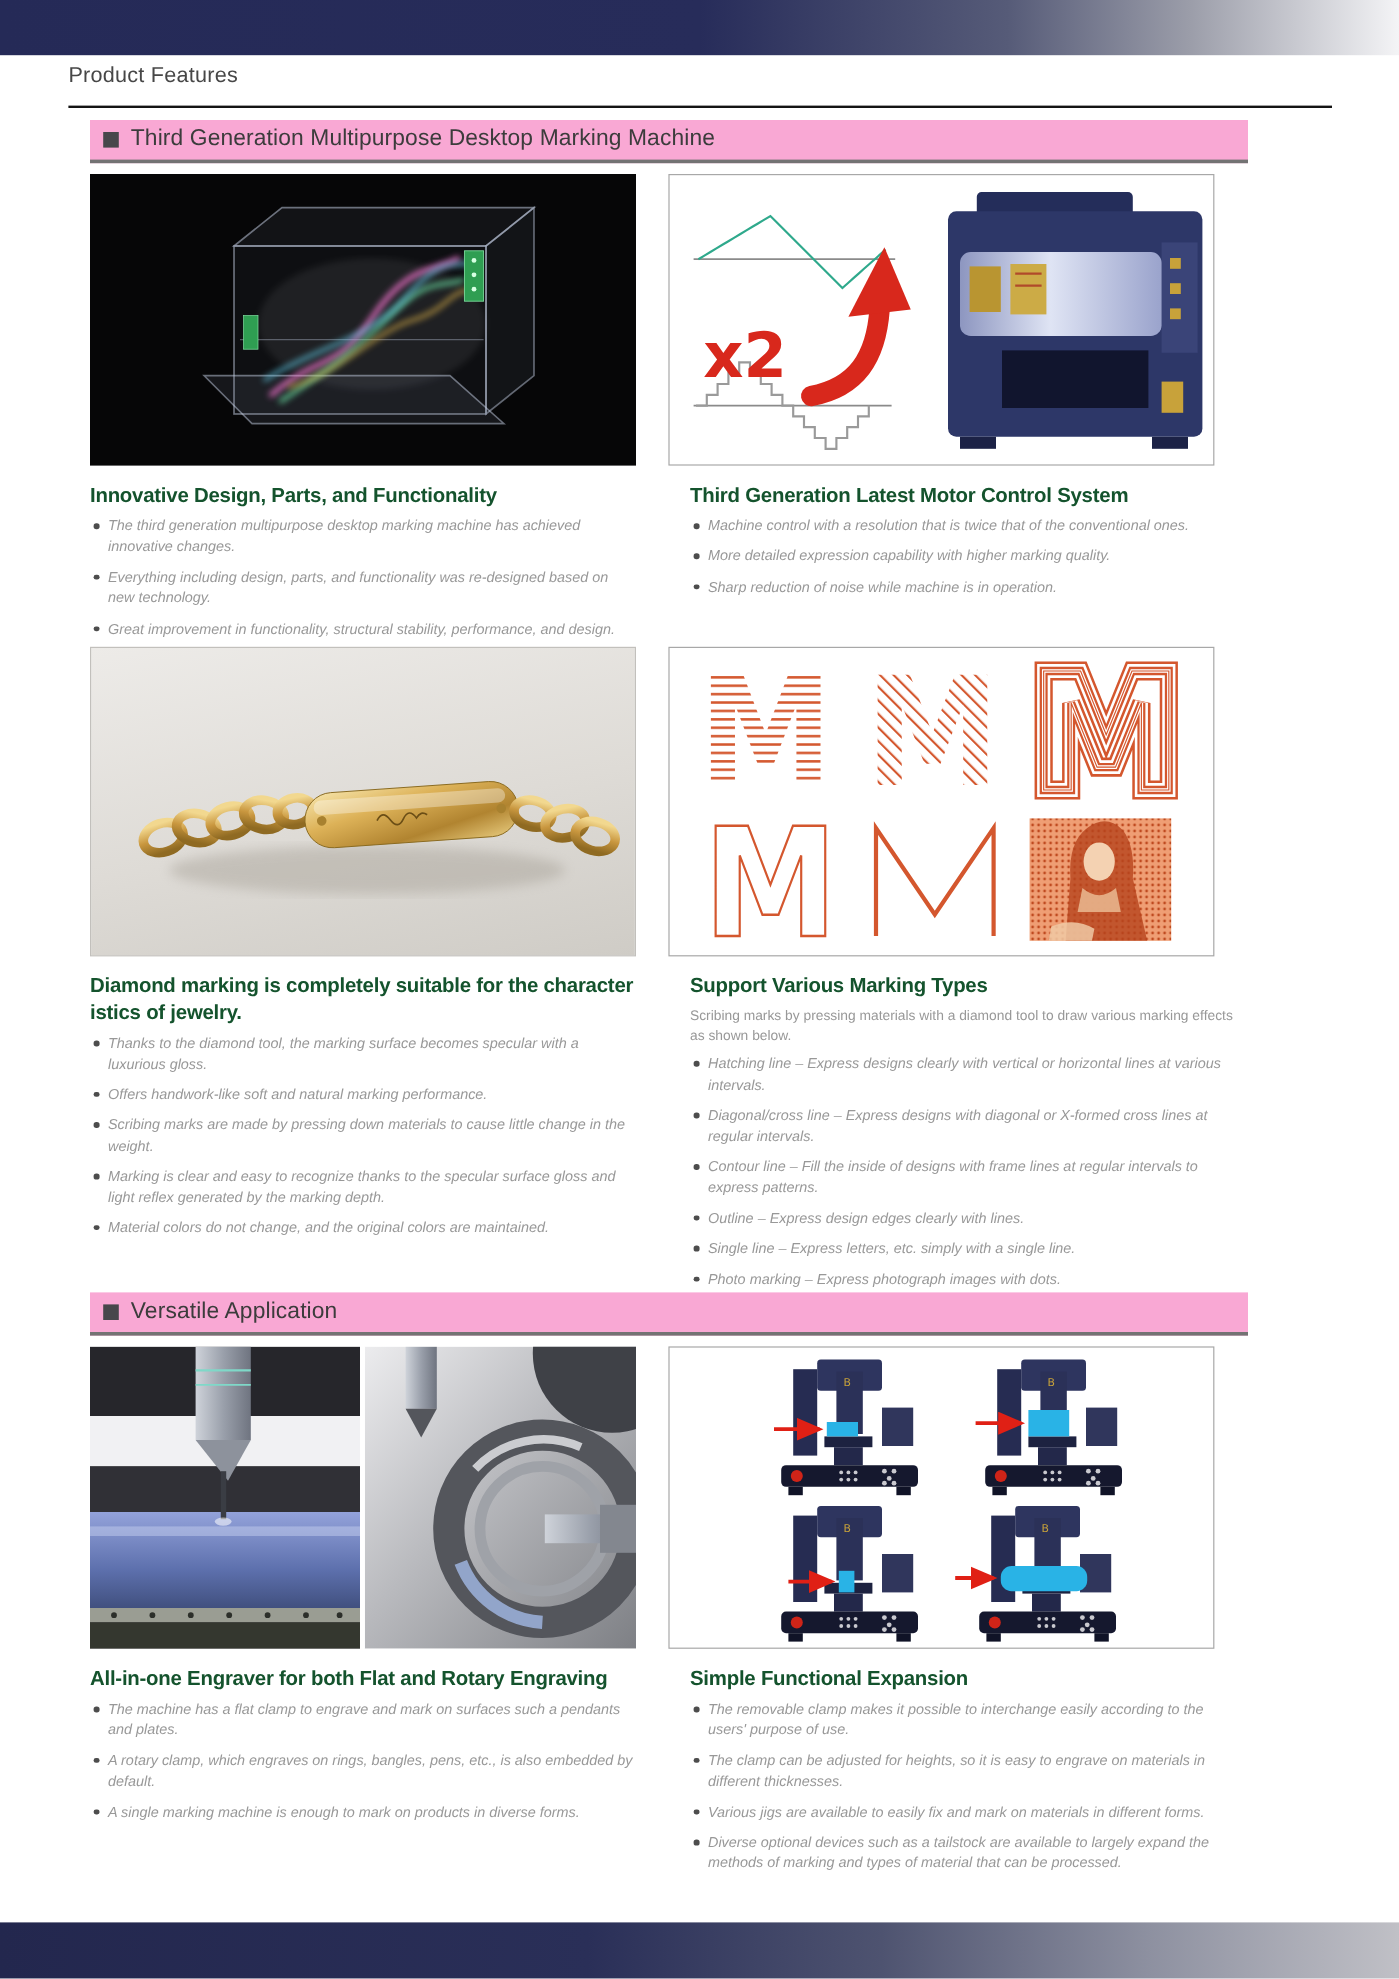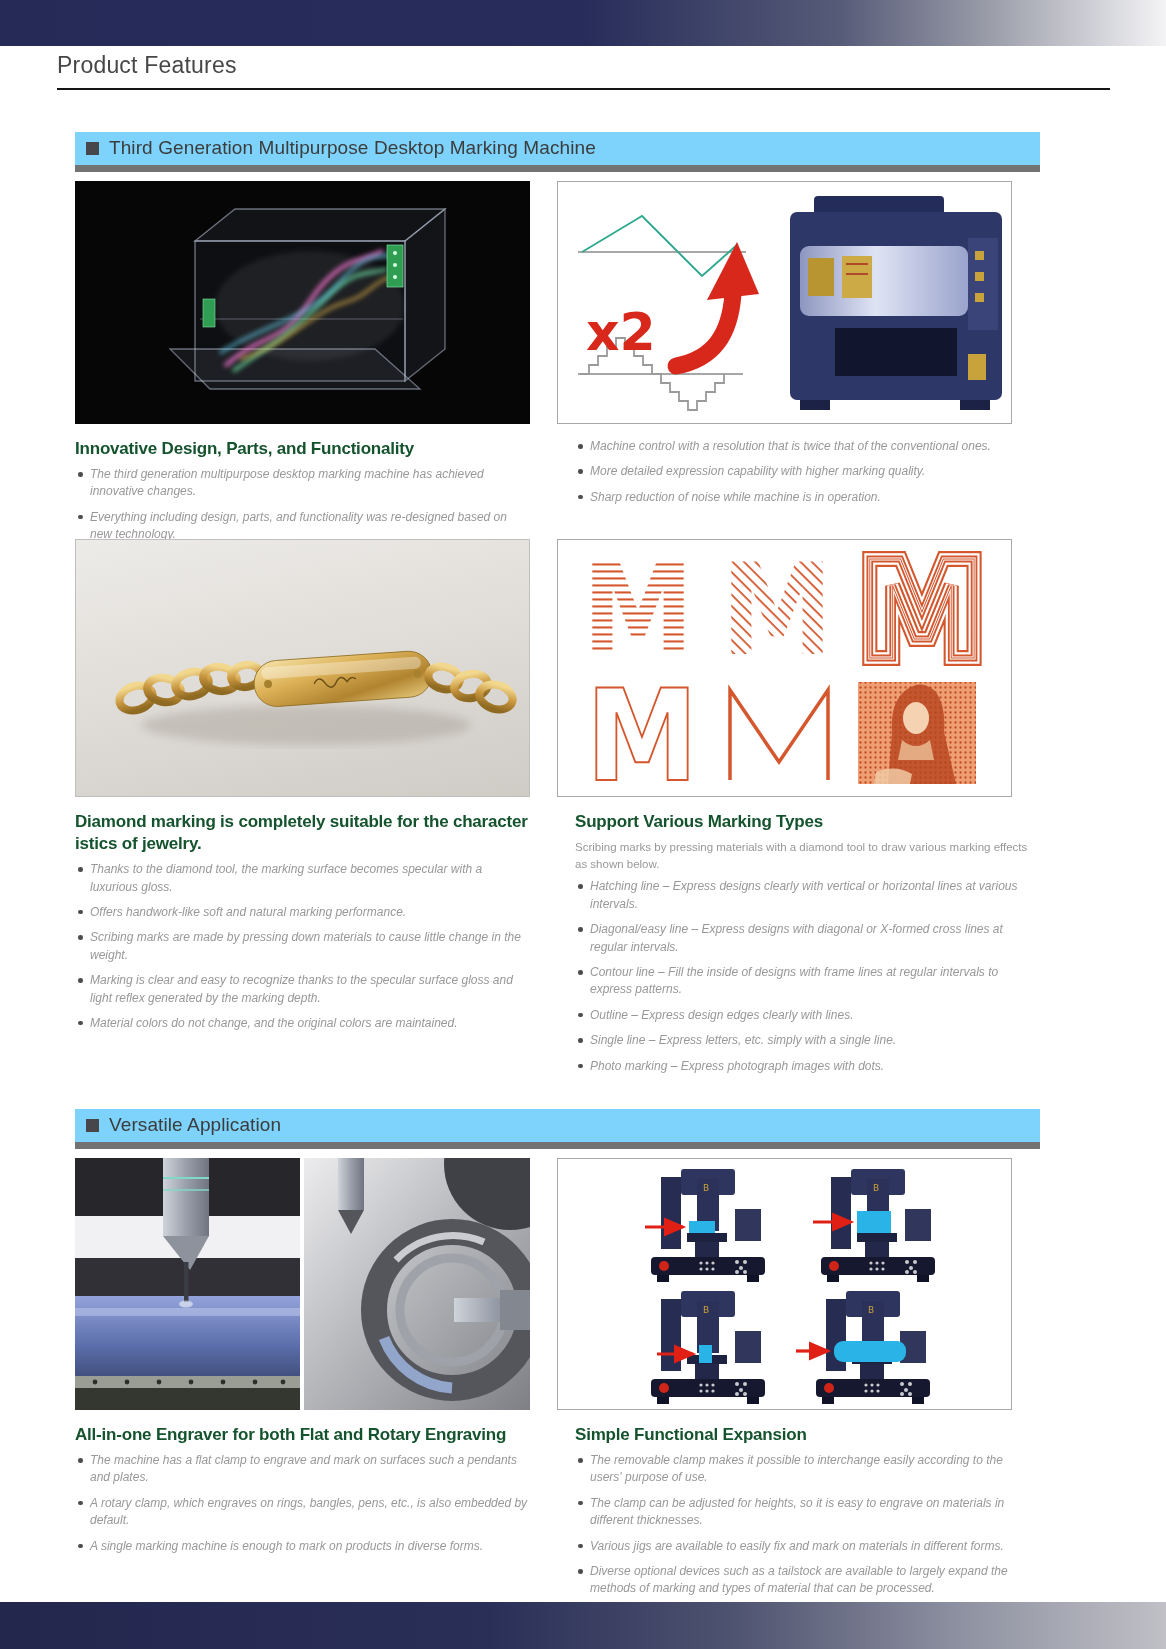--- a/index.html
+++ b/index.html
@@ -2,24 +2,24 @@
 <html><head>
 <meta charset="utf-8">
 <style>
   html,body{margin:0;padding:0;background:#ffffff;}
   .page{position:relative;width:1166px;height:1649px;background:#ffffff;overflow:hidden;
         font-family:"Liberation Sans","DejaVu Sans",sans-serif;}
   .topbar{position:absolute;left:0;top:0;width:1166px;height:46px;
         background:linear-gradient(90deg,#252a57 0%,#272c5a 50%,#565b78 72%,#9b9da9 85%,#f4f4f6 100%);}
   .footbar{position:absolute;left:0;top:1602px;width:1166px;height:47px;
         background:linear-gradient(90deg,#23274e 0%,#2a2f58 42%,#4e5370 63%,#8d90a0 82%,#c0c0c6 100%);}
-  .page-title{position:absolute;left:57px;top:52px;font-size:23px;color:#474747;letter-spacing:.2px;}
+  .page-title{position:absolute;left:57px;top:52px;font-size:18px;color:#474747;letter-spacing:.2px;}
   .title-rule{position:absolute;left:57px;top:88px;width:1053px;height:0;border-bottom:2px solid #141414;}
   .section{position:absolute;left:75px;width:965px;}
-  .banner{position:relative;height:33px;background:#7dd3fc;border-bottom:7px solid #737373;margin-top:32px;}
+  .banner{position:relative;height:33px;background:#f9a8d4;border-bottom:3px solid #737373;}
   .banner .sq{position:absolute;left:11px;top:10px;width:13px;height:13px;background:#47474b;}
   .banner .btxt{position:absolute;left:34px;top:5px;font-size:19px;color:#3c3c3c;letter-spacing:.1px;}
   .figrow{display:flex;gap:27px;margin-top:9px;}
   .fig{box-sizing:border-box;width:455px;position:relative;overflow:hidden;}
   .bordered{border:1px solid #a8a8a8;background:#fff;}
   .textrow{display:flex;gap:45px;margin-top:10px;}
   .col{width:455px;}
   .col h3{margin:4px 0 6px 0;font-size:17px;line-height:1.3;color:#14532d;font-weight:bold;
           letter-spacing:-.2px;word-break:break-all;}
   .intro{margin:2px 0 6px 0;font-size:11.5px;line-height:1.45;color:#989898;}
@@ -120,20 +120,21 @@
     <div class="textrow">
       <div class="col">
         <h3>Innovative Design, Parts, and Functionality</h3>
         <ul class="bl">
           <li>The third generation multipurpose desktop marking machine has achieved innovative changes.</li>
           <li>Everything including design, parts, and functionality was re-designed based on new technology.</li>
           <li>Great improvement in functionality, structural stability, performance, and design.</li>
         </ul>
       </div>
       <div class="col">
+        <h3>Third Generation Latest Motor Control System</h3>
         <ul class="bl">
           <li>Machine control with a resolution that is twice that of the conventional ones.</li>
           <li>More detailed expression capability with higher marking quality.</li>
           <li>Sharp reduction of noise while machine is in operation.</li>
         </ul>
       </div>
     </div>
   </div>
 
   <div class="section" style="top:530px">
@@ -235,21 +236,21 @@
           <li>Scribing marks are made by pressing down materials to cause little change in the weight.</li>
           <li>Marking is clear and easy to recognize thanks to the specular surface gloss and light reflex generated by the marking depth.</li>
           <li>Material colors do not change, and the original colors are maintained.</li>
         </ul>
       </div>
       <div class="col">
         <h3>Support Various Marking Types</h3>
         <p class="intro">Scribing marks by pressing materials with a diamond tool to draw various marking effects as shown below.</p>
         <ul class="bl">
           <li>Hatching line – Express designs clearly with vertical or horizontal lines at various intervals.</li>
-          <li>Diagonal/easy line – Express designs with diagonal or X-formed cross lines at regular intervals.</li>
+          <li>Diagonal/cross line – Express designs with diagonal or X-formed cross lines at regular intervals.</li>
           <li>Contour line – Fill the inside of designs with frame lines at regular intervals to express patterns.</li>
           <li>Outline – Express design edges clearly with lines.</li>
           <li>Single line – Express letters, etc. simply with a single line.</li>
           <li>Photo marking – Express photograph images with dots.</li>
         </ul>
       </div>
     </div>
   </div>
 
   <div class="section" style="top:1077px">

